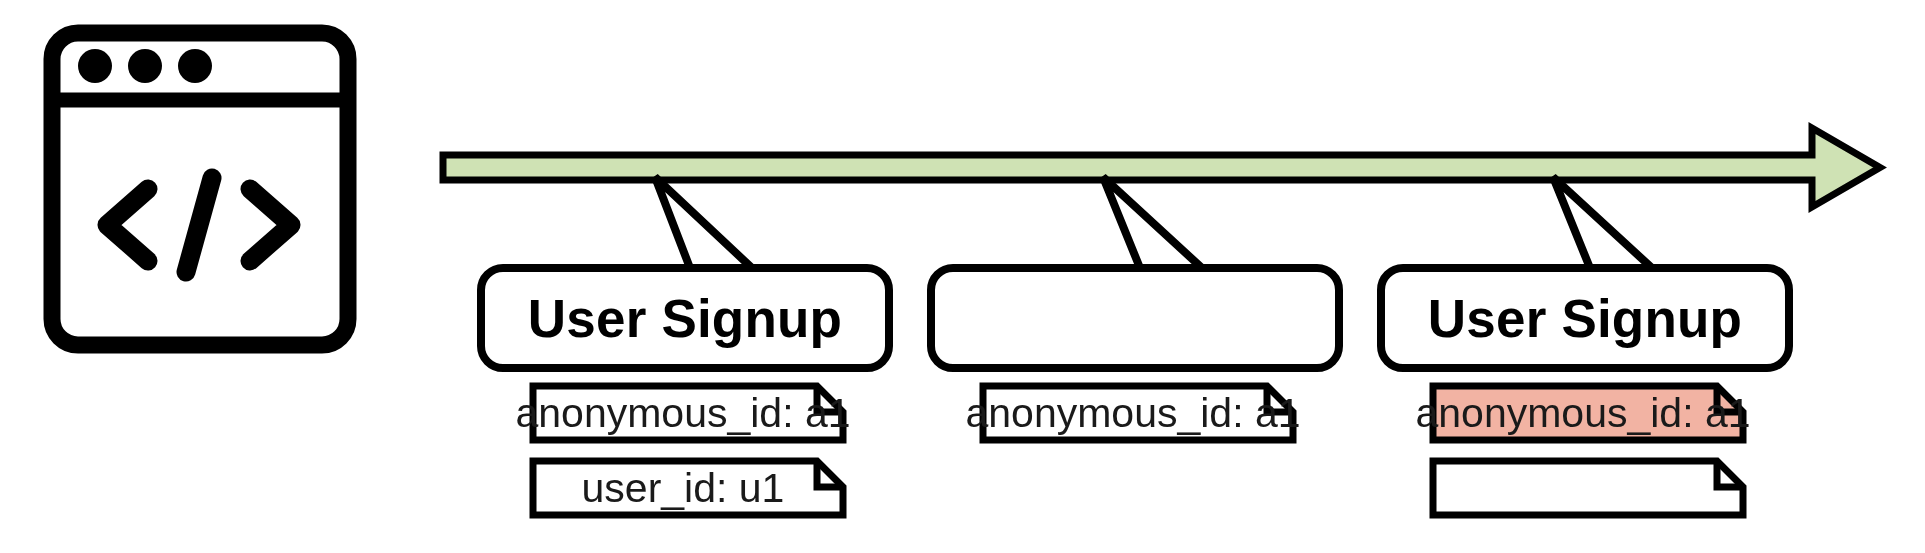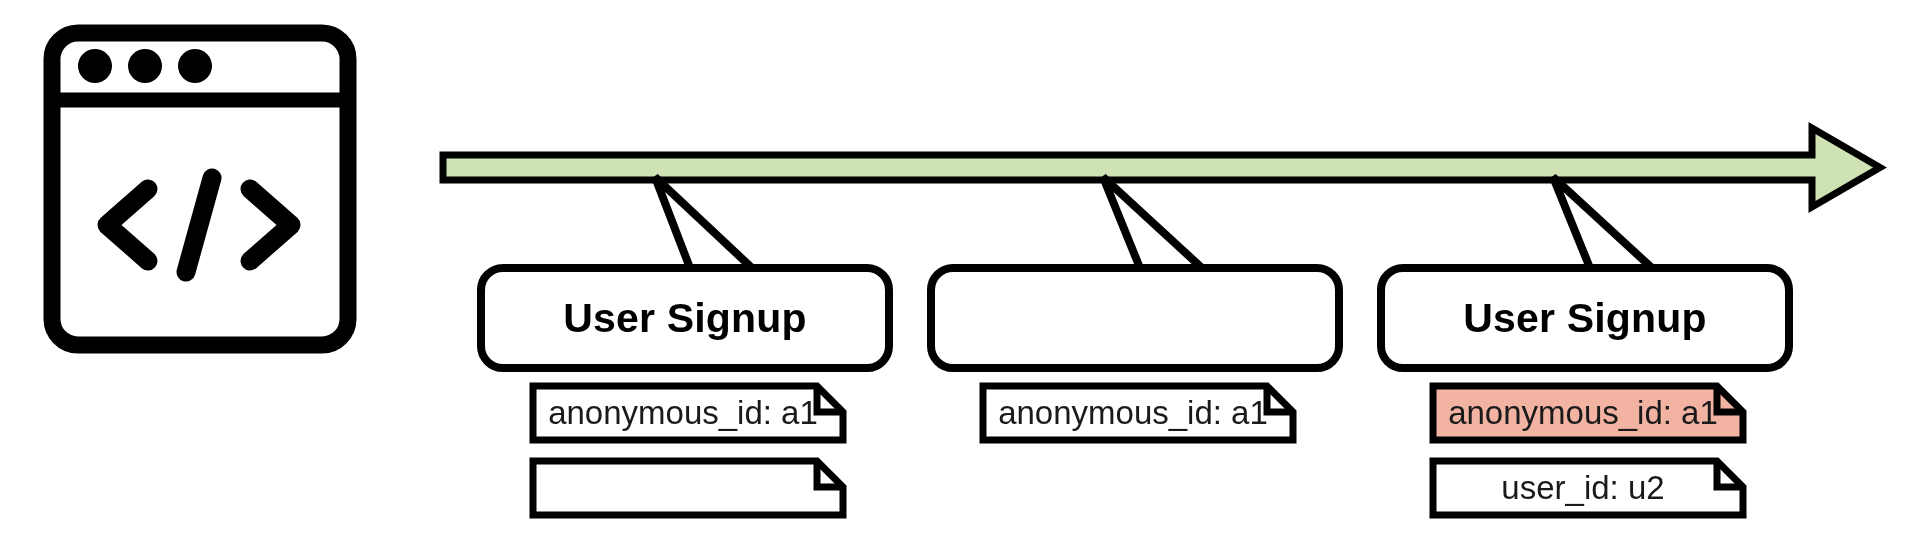--- a/index.html
+++ b/index.html
@@ -27,33 +27,33 @@
     top: 0;
     width: 1925px;
     height: 553px;
   }
   
   .event-label {
     position: absolute;
     display: flex;
     align-items: center;
     justify-content: center;
-    font-size: 41px;
+    font-size: 53px;
     font-weight: bold;
     color: #000000;
     letter-spacing: 0.2px;
     white-space: nowrap;
     pointer-events: none;
   }
   .note-label {
     position: absolute;
     display: flex;
     align-items: center;
     justify-content: center;
-    font-size: 33px;
+    font-size: 41px;
     font-weight: normal;
     color: #1a1a1a;
     white-space: nowrap;
     pointer-events: none;
   }
 </style>
 </head>
 <body>
 
 <div id="canvas">
@@ -107,19 +107,19 @@
 
       <path d="M 1433,461 L 1717,461 L 1743,487 L 1743,515 L 1433,515 Z" fill="#ffffff" stroke="#000000" stroke-width="7" stroke-linejoin="miter"></path>
       <path d="M 1717,461 L 1717,487 L 1743,487" fill="none" stroke="#000000" stroke-width="7"></path>
     </g>
   </svg>
 
   <div class="event-label" style="left:481px; top:268px; width:408px; height:100px;">User Signup</div>
   <div class="event-label" style="left:1381px; top:268px; width:408px; height:100px;">User Signup</div>
 
   <div class="note-label" style="left:533px; top:386px; width:300px; height:54px;">anonymous_id: a1</div>
+  <div class="note-label" style="left:533px; top:461px; width:300px; height:54px;">user_id: u1</div>
 
   <div class="note-label" style="left:983px; top:386px; width:300px; height:54px;">anonymous_id: a1</div>
 
   <div class="note-label" style="left:1433px; top:386px; width:300px; height:54px;">anonymous_id: a1</div>
-  <div class="note-label" style="left:1433px; top:461px; width:300px; height:54px;">user_id: u2</div>
 
 </div>
 
 </body></html>

